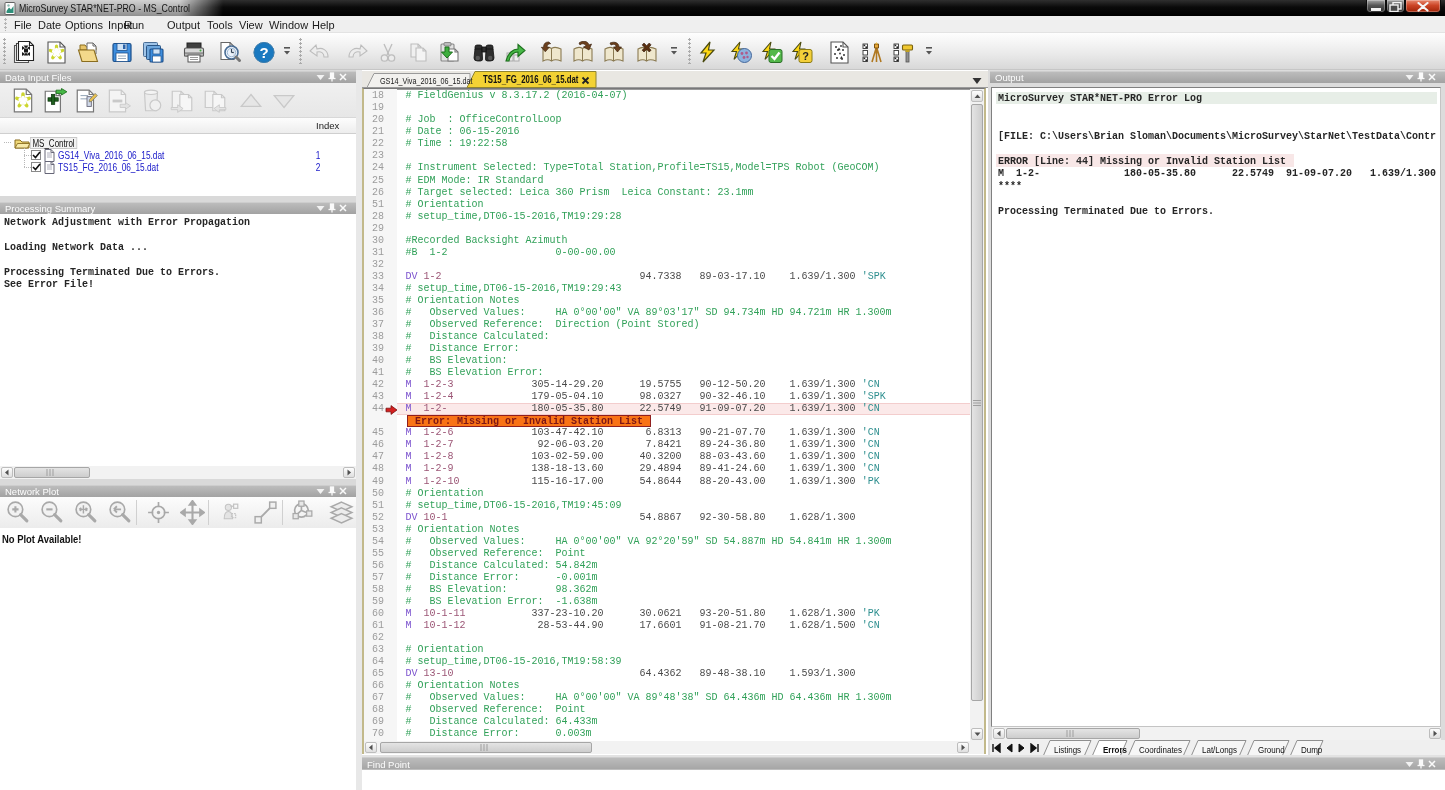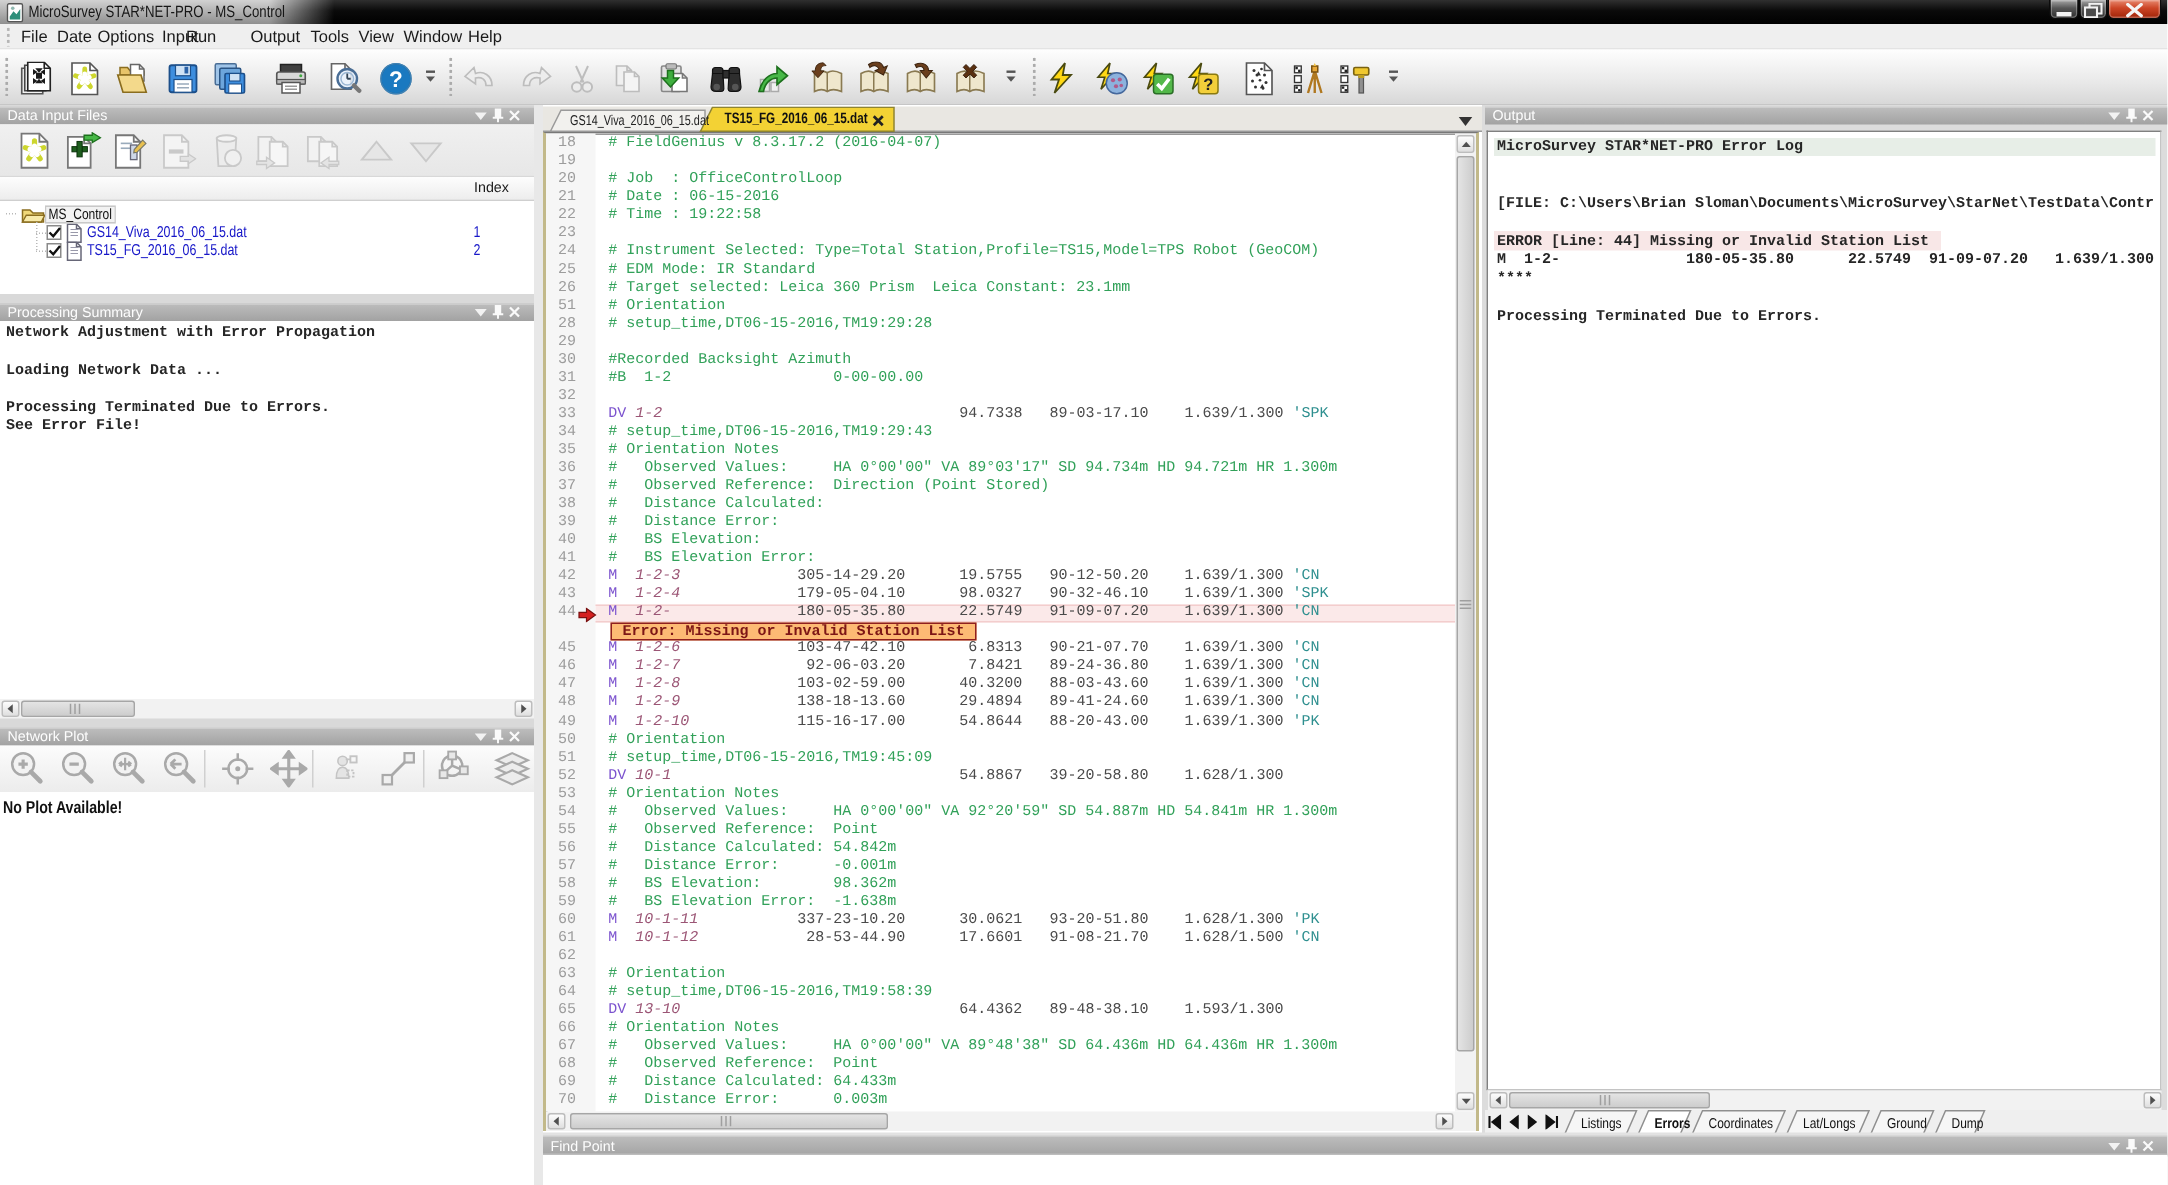--- a/index.html
+++ b/index.html
@@ -33,26 +33,26 @@
 .sbthumbh { position:absolute; background:linear-gradient(#e4e4e4,#cdcdcd); border:1px solid #a6a6a6; border-radius:2px; }
 .sbbtn { position:absolute; background:linear-gradient(#fdfdfd,#dfdfdf); border:1px solid #bdbdbd; border-radius:2px; }
 
 
 #tabbar { left:362px; top:71px; width:626px; height:17px; background:#e9e7e2; border-bottom:1px solid #9a9a9a; }
 .tab { position:absolute; font-size:10.5px; }
 #editor { left:362px; top:88px; width:624px; height:666px; background:#fff; border:2px solid #c2b98a; border-top:1px solid #787878; box-shadow:inset 1px 1px 0 #9a9a9a; }
 #gutter { left:364px; top:89px; width:33px; height:652px; background:#f6f6f6; }
 .ln { position:absolute; width:20px; text-align:right; font-family:"Liberation Mono",monospace; font-size:10px; line-height:12px; color:#9c9c9c; left:364px; }
 .crow { position:absolute; left:405.5px; font-family:"Liberation Mono",monospace; font-size:10px; line-height:12px; white-space:pre; }
-.crow .g { color:#31a159; } .crow .v { color:#7b52ce; } .crow .m { color:#9b5575;font-style:italic; }
+.crow .g { color:#31a159; } .crow .v { color:#7b52ce; } .crow .m { color:#9b5575; }
 .crow .n { color:#4a4a4a; } .crow .t { color:#2e8f8f; }
 .hlrow { position:absolute; left:397px; width:573px; height:12.6px; background:#fbe9e9; border-top:1px solid #f3cdcd; border-bottom:1px solid #f3cdcd; }
 .mark { position:absolute; left:385px; }
 .erow { position:absolute; left:407px; font-family:"Liberation Mono",monospace; font-size:10px; line-height:11px; }
-.ebox { background:#fdba74; border:1px solid #8f1f1f; color:#7d1616; font-weight:bold; padding:0 1px; display:inline-block; height:12px; }
+.ebox { background:#f97316; border:1px solid #8f1f1f; color:#7d1616; font-weight:bold; padding:0 1px; display:inline-block; height:12px; }
 .outln { position:absolute; left:998px; font-family:"Liberation Mono",monospace; font-size:10px; font-weight:bold; line-height:12px; color:#262626; white-space:pre; }
 .psln { position:absolute; left:4px; font-family:"Liberation Mono",monospace; font-size:10px; font-weight:bold; line-height:12px; color:#262626; white-space:pre; }
 
 
 .treetxt { position:absolute; font-size:10.5px; color:#1616c8; transform:scaleX(0.79); transform-origin:0 0; }
 </style></head>
 <body>
 <div id="app">
 <div id="titlebar" class="abs"></div>
 <div id="titlepatch" class="abs"></div>
@@ -656,21 +656,21 @@
 <div class="crow" style="top:451.4px"><span class="v">M</span><span class="n">  </span><span class="m">1-2-8</span><span class="n">             103-02-59.00      40.3200   88-03-43.60    1.639/1.300 </span><span class="t">'CN</span></div>
 <div class="ln" style="top:463.4px">48</div>
 <div class="crow" style="top:463.4px"><span class="v">M</span><span class="n">  </span><span class="m">1-2-9</span><span class="n">             138-18-13.60      29.4894   89-41-24.60    1.639/1.300 </span><span class="t">'CN</span></div>
 <div class="ln" style="top:475.5px">49</div>
 <div class="crow" style="top:475.5px"><span class="v">M</span><span class="n">  </span><span class="m">1-2-10</span><span class="n">            115-16-17.00      54.8644   88-20-43.00    1.639/1.300 </span><span class="t">'PK</span></div>
 <div class="ln" style="top:487.5px">50</div>
 <div class="crow" style="top:487.5px"><span class="g"># Orientation</span></div>
 <div class="ln" style="top:499.6px">51</div>
 <div class="crow" style="top:499.6px"><span class="g"># setup_time,DT06-15-2016,TM19:45:09</span></div>
 <div class="ln" style="top:511.6px">52</div>
-<div class="crow" style="top:511.6px"><span class="v">DV</span><span class="n"> </span><span class="m">10-1</span><span class="n">                                54.8867   39-20-58.80    1.628/1.300</span></div>
+<div class="crow" style="top:511.6px"><span class="v">DV</span><span class="n"> </span><span class="m">10-1</span><span class="n">                                54.8867   92-30-58.80    1.628/1.300</span></div>
 <div class="ln" style="top:523.6px">53</div>
 <div class="crow" style="top:523.6px"><span class="g"># Orientation Notes</span></div>
 <div class="ln" style="top:535.7px">54</div>
 <div class="crow" style="top:535.7px"><span class="g">#   Observed Values:     HA 0°00'00" VA 92°20'59" SD 54.887m HD 54.841m HR 1.300m</span></div>
 <div class="ln" style="top:547.7px">55</div>
 <div class="crow" style="top:547.7px"><span class="g">#   Observed Reference:  Point</span></div>
 <div class="ln" style="top:559.8px">56</div>
 <div class="crow" style="top:559.8px"><span class="g">#   Distance Calculated: 54.842m</span></div>
 <div class="ln" style="top:571.8px">57</div>
 <div class="crow" style="top:571.8px"><span class="g">#   Distance Error:      -0.001m</span></div>

